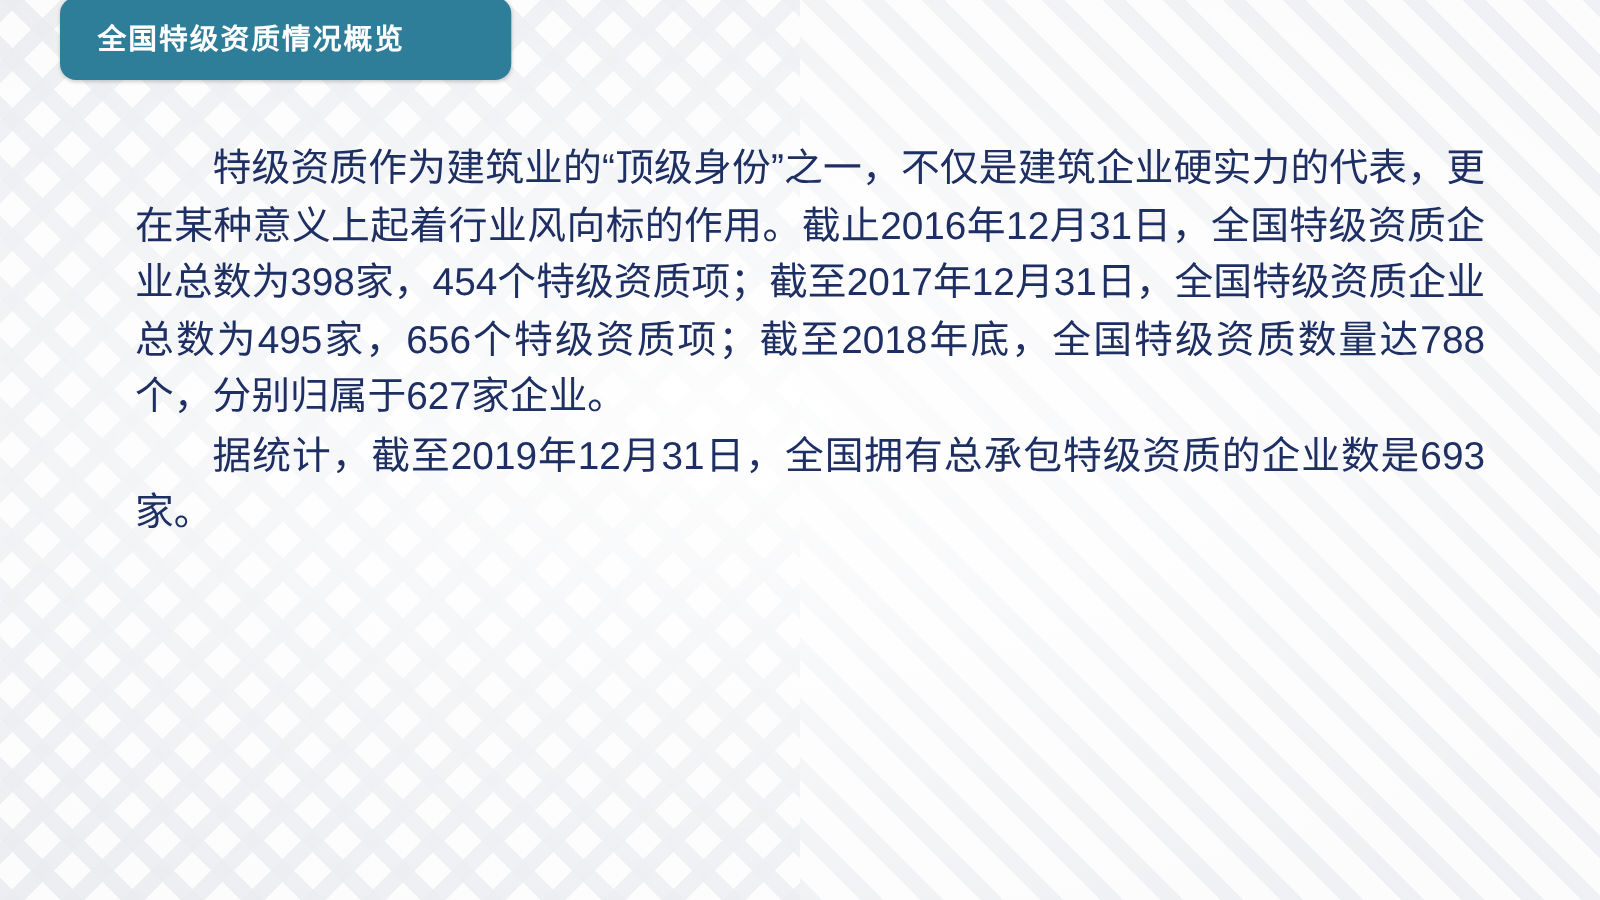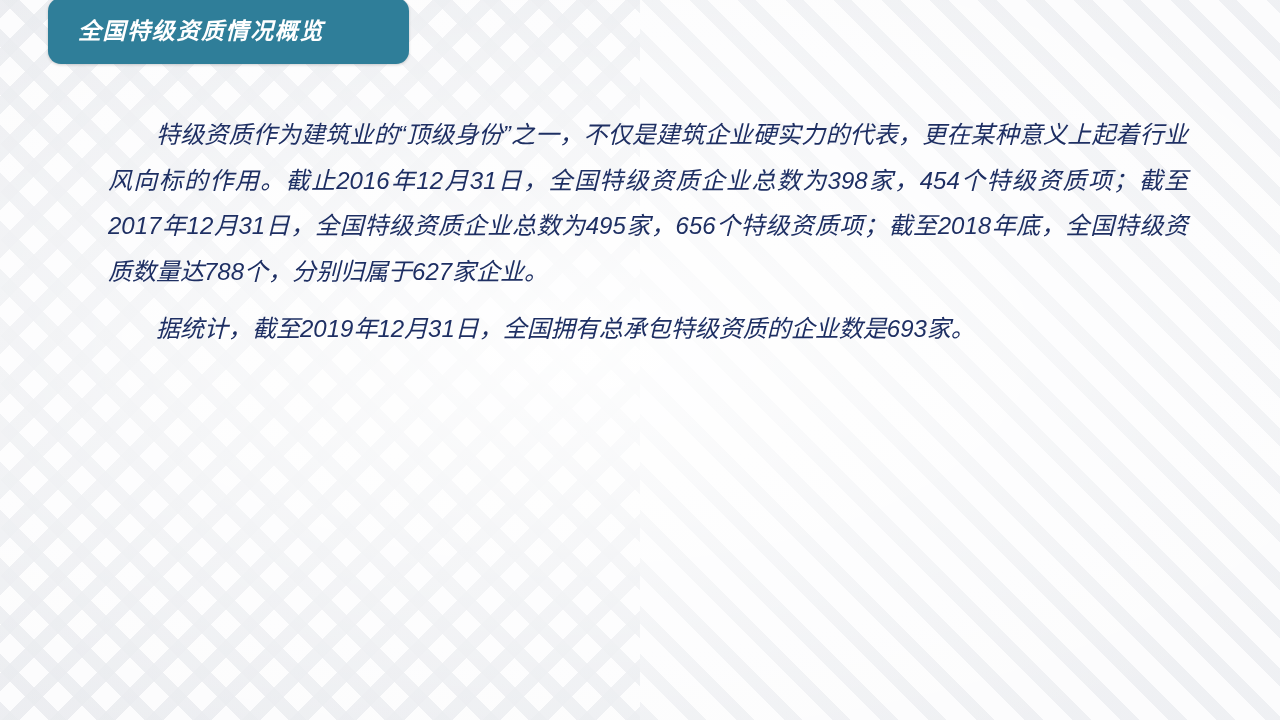--- a/index.html
+++ b/index.html
@@ -14,21 +14,20 @@
     font-family: "Liberation Sans", "DejaVu Sans", sans-serif;
     background: #ffffff;
   }
 
   .slide {
     position: relative;
     width: 1280px;
     height: 720px;
     overflow: hidden;
     background-color: #fca5a5;
-    font-style: italic;
   }
 
   
   .bg-pattern {
     position: absolute;
     inset: 0;
     z-index: 0;
     background-color: #fcfcfd;
     background-image:
       repeating-linear-gradient(135deg,
@@ -90,33 +89,33 @@
   }
 
   
   .body-copy {
     position: absolute;
     left: 108px;
     top: 112px;
     width: 1080px;
     z-index: 4;
     color: #1e2f63;
-    font-size: 24px;
+    font-size: 31px;
     line-height: 45.5px;
     text-align: justify;
     text-justify: inter-ideograph;
     font-family: "Liberation Sans", "DejaVu Sans", sans-serif;
   }
   .para {
     margin: 0;
     text-indent: 2em;
     text-align: justify;
   }
   .para + .para {
-    margin-top: 12px;
+    margin-top: 2px;
   }
   .strong-lead {
     font-weight: bold;
     color: #18264f;
   }
 </style>
 </head>
 <body>
 
 <div class="slide">

